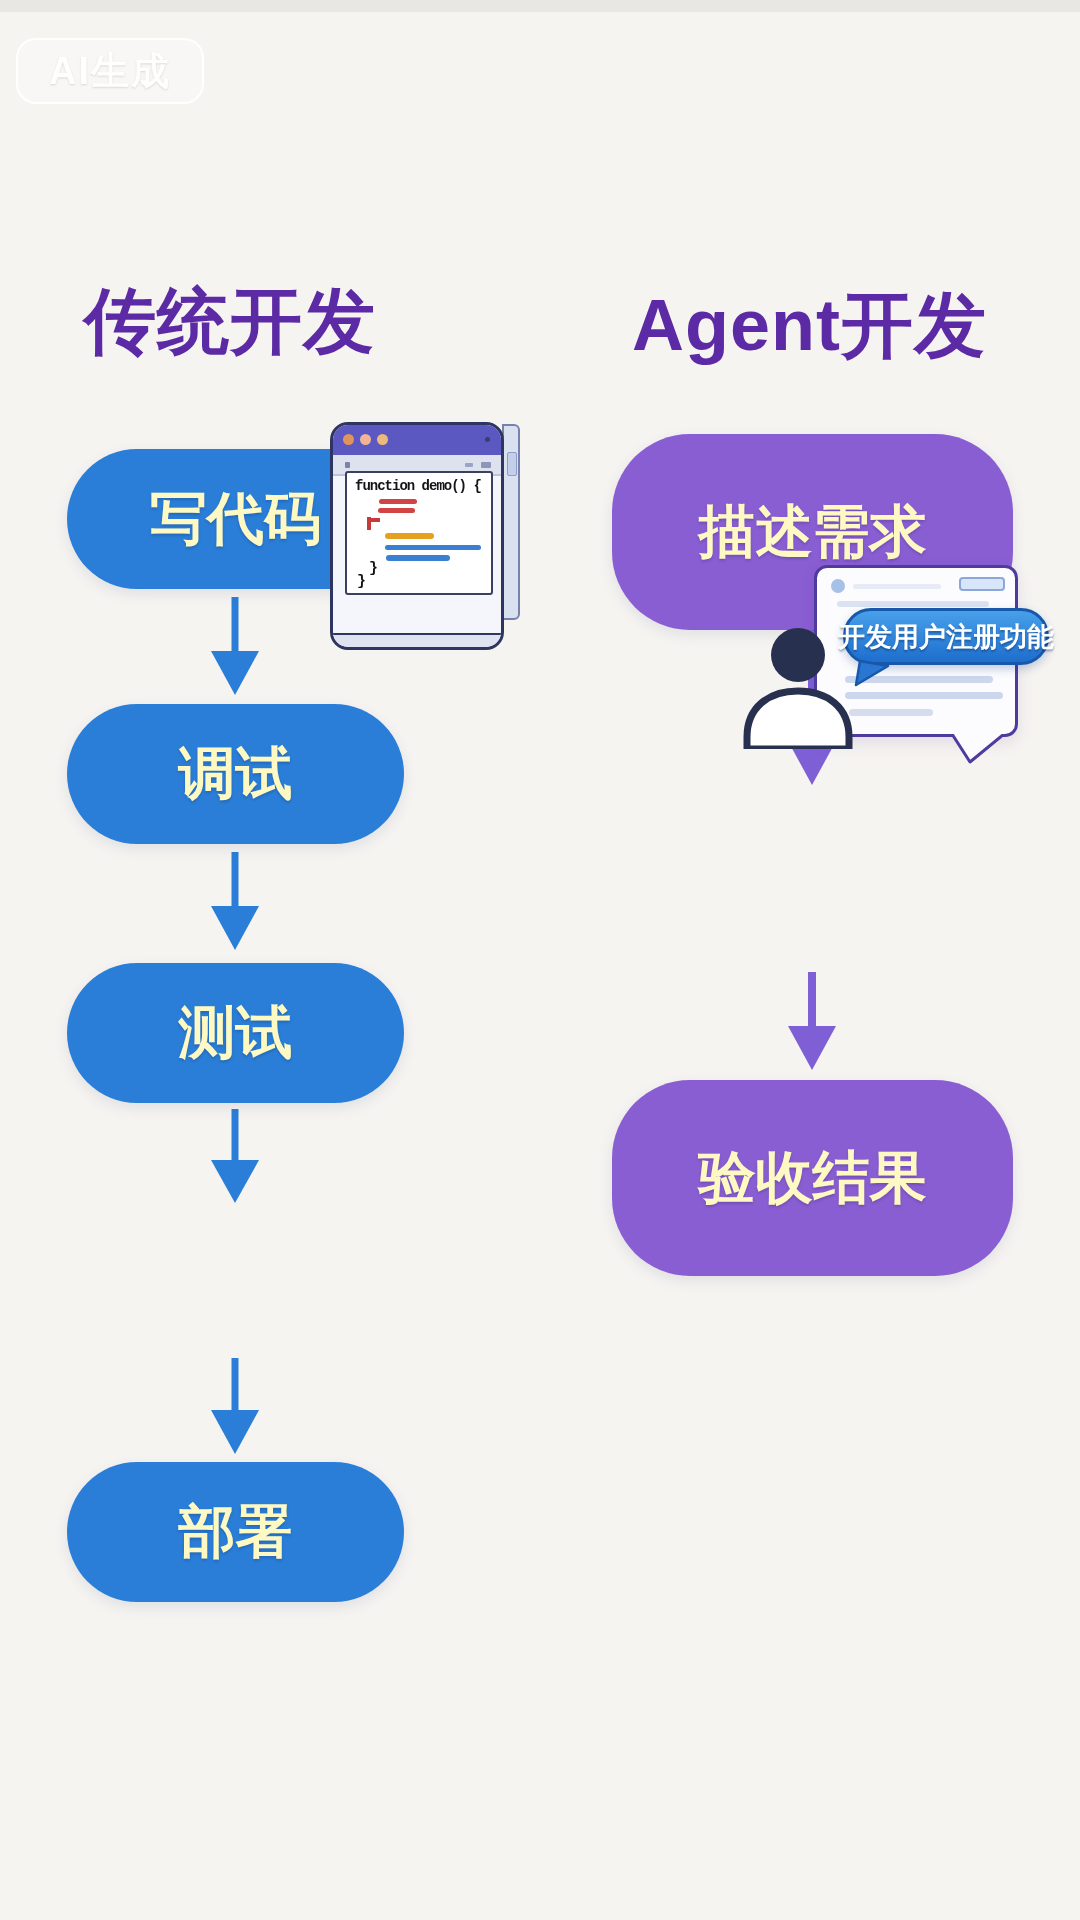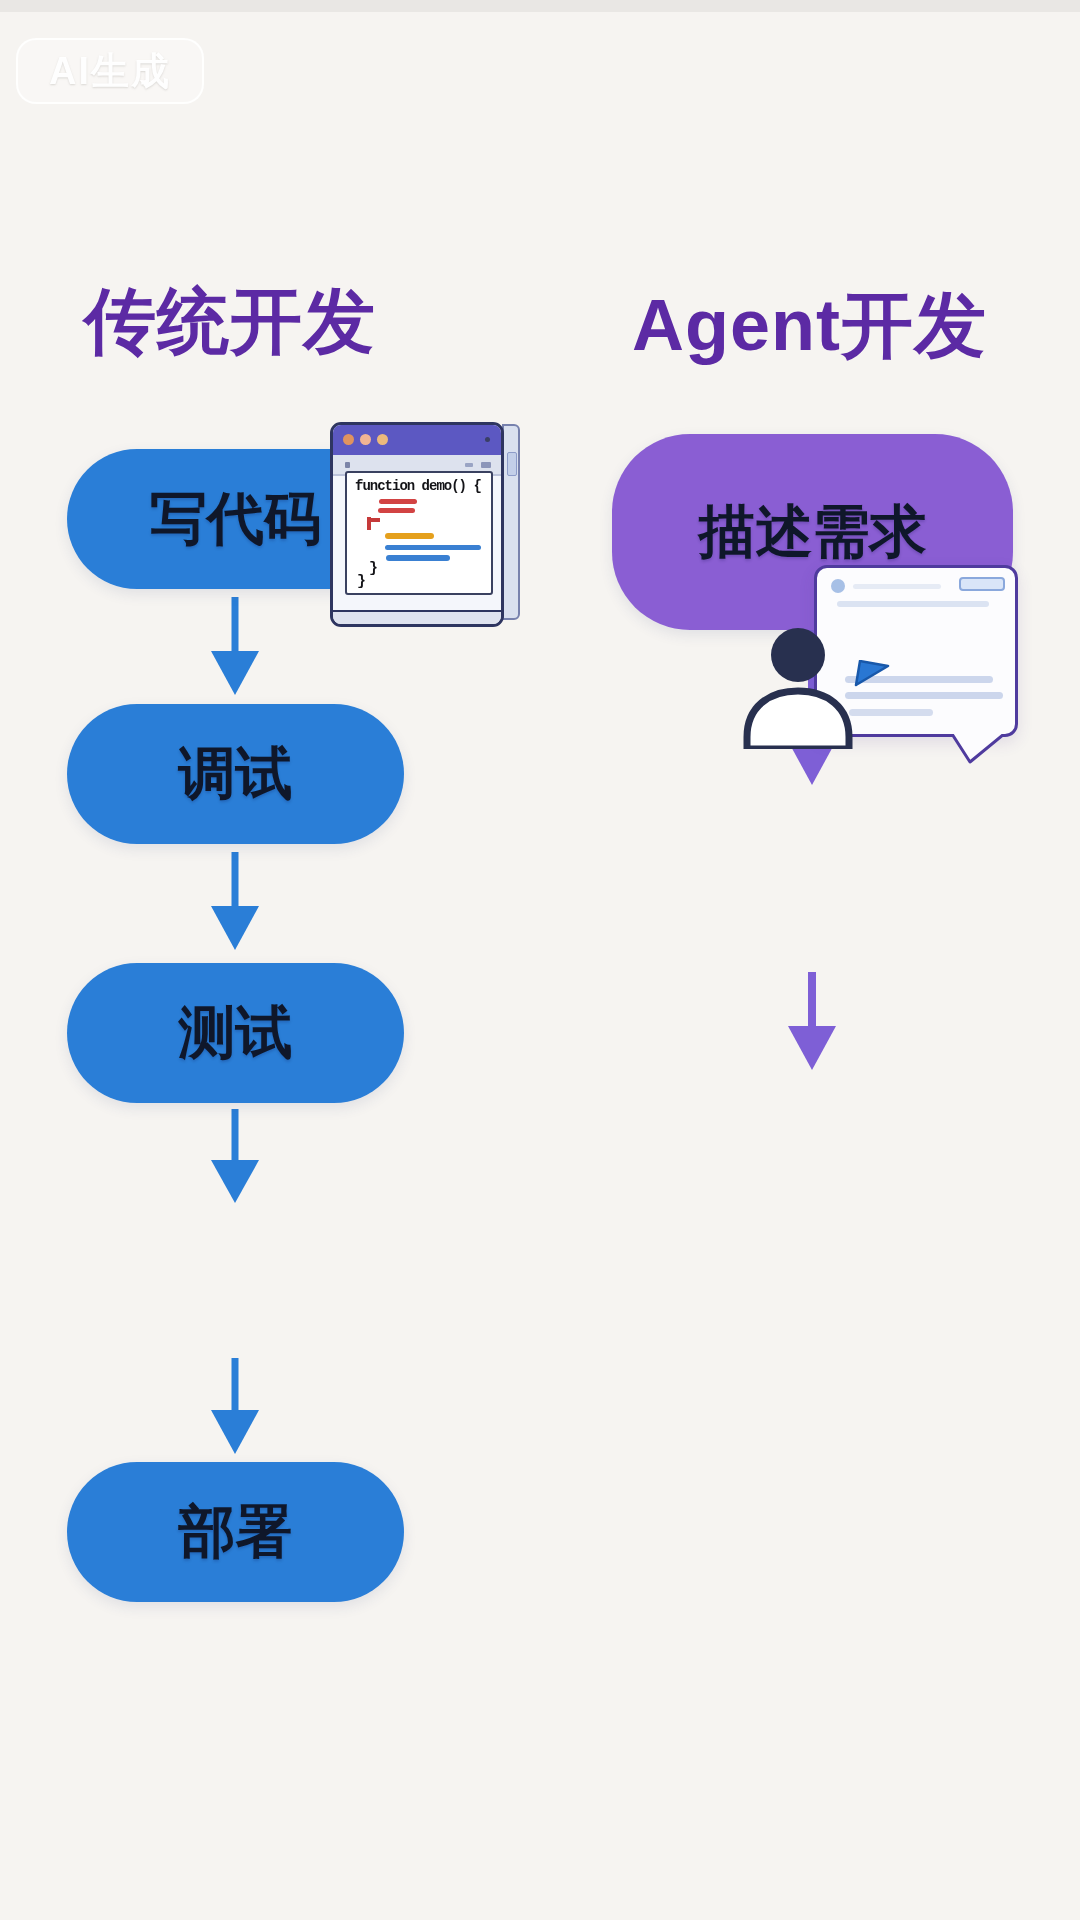--- a/index.html
+++ b/index.html
@@ -31,43 +31,43 @@
   
   .col-title{
     position:absolute;font-weight:800;font-size:72px;color:var(--title-purple);
     letter-spacing:1px;white-space:nowrap;
   }
   .col-title.left{left:84px;top:262px;}
   .col-title.right{left:632px;top:266px;}
   
   .pill{
     position:absolute;display:flex;align-items:center;justify-content:center;
-    color:#0f172a;font-weight:700;white-space:nowrap;
+    color:#fef9c3;font-weight:700;white-space:nowrap;
     text-shadow:0 2px 3px rgba(0,0,60,.18);
     box-shadow:0 5px 14px rgba(40,60,120,.10);
   }
   .pill.left{left:67px;width:337px;height:140px;border-radius:70px;
     background:var(--left-accent);font-size:57px;z-index:1;}
   .pill.right{left:612px;width:401px;height:196px;border-radius:78px;
     background:var(--right-accent);font-size:57px;z-index:1;}
   
   .arrow{position:absolute;}
   .arrow-left rect,.arrow-left polygon{fill:var(--left-accent);}
   .arrow-right rect,.arrow-right polygon{fill:var(--right-arrow);}
   
   .code-window{position:absolute;left:330px;top:410px;width:190px;height:200px;z-index:2;}
   .cw-sidebar{
     position:absolute;right:0;top:2px;width:18px;height:196px;
     background:#d9e0ef;border:2px solid #7781ad;border-radius:0 6px 6px 0;
   }
   .cw-sidebar-chip{position:absolute;left:3px;top:26px;width:10px;height:24px;
     background:#c3cfe9;border:1px solid #8d9cc9;border-radius:2px;}
   .cw-main{
-    position:absolute;left:0;top:0;width:174px;height:205px;
-    background:#f4f6fb;border:3px solid #2e3560;border-radius:11px;overflow:hidden;
+    position:absolute;left:0;top:0;width:174px;height:228px;
+    background:#f4f6fb;border:3px solid #2e3560;border-radius:18px;overflow:hidden;
   }
   .cw-titlebar{position:relative;height:30px;background:#5c58c2;}
   .cw-dot{position:absolute;top:9px;width:11px;height:11px;border-radius:50%;}
   .cw-dot.d1{left:10px;background:#e0935f;}
   .cw-dot.d2{left:27px;background:#f2b493;}
   .cw-dot.d3{left:44px;background:#ecb97c;}
   .cw-dot.d4{left:152px;top:12px;width:5px;height:5px;background:#3a3f66;}
   .cw-toolbar{position:relative;height:21px;background:#dde2ee;border-bottom:2px solid #bcc3da;}
   .cw-toolbar .tb-mark{position:absolute;left:12px;top:7px;width:5px;height:6px;background:#7b84a8;border-radius:1px;}
   .cw-toolbar .tb-mark2{position:absolute;right:28px;top:8px;width:8px;height:4px;background:#9aa4c4;border-radius:1px;}
@@ -153,20 +153,21 @@
   <svg class="arrow arrow-left" style="left:203px;top:1097px" width="64" height="96" viewBox="0 0 64 96">
     <rect x="28.5" y="0" width="7" height="55"></rect>
       <polygon points="8,51 56,51 32,94"></polygon>
   </svg>
   <svg class="arrow arrow-left" style="left:203px;top:1346px" width="64" height="98" viewBox="0 0 64 98">
     <rect x="28.5" y="0" width="7" height="56"></rect>
       <polygon points="8,52 56,52 32,96"></polygon>
   </svg>
 
   <div class="pill right" style="top:422px">描述需求</div>
+  <div class="pill right" style="top:1068px">验收结果</div>
 
   <svg class="arrow arrow-right" style="left:780px;top:583px;z-index:0" width="64" height="192" viewBox="0 0 64 192">
     <rect x="28" y="0" width="8" height="150"></rect>
       <polygon points="8,146 56,146 32,190"></polygon>
   </svg>
   <svg class="arrow arrow-right" style="left:780px;top:960px" width="64" height="100" viewBox="0 0 64 100">
     <rect x="28" y="0" width="8" height="58"></rect>
       <polygon points="8,54 56,54 32,98"></polygon>
   </svg>
 
@@ -212,17 +213,18 @@
   </div>
   <svg class="card-tail" width="58" height="31" viewBox="0 0 58 31">
     <path d="M4,0 L22,28 L56,0"></path>
   </svg>
 
   <svg class="person" width="130" height="125" viewBox="0 0 130 125">
     <circle cx="65" cy="31" r="27"></circle>
     <path d="M14,125 L14,113 C14,83 36,67 65,67 C94,67 116,83 116,113 L116,125 Z"></path>
   </svg>
 
+  <div class="bubble">开发用户注册功能</div>
   <svg class="bubble-tail" width="40" height="28" viewBox="0 0 40 28">
     <path d="M6,1 L2,25 L34,6 Z"></path>
   </svg>
 
 </div>
 
 </body></html>

